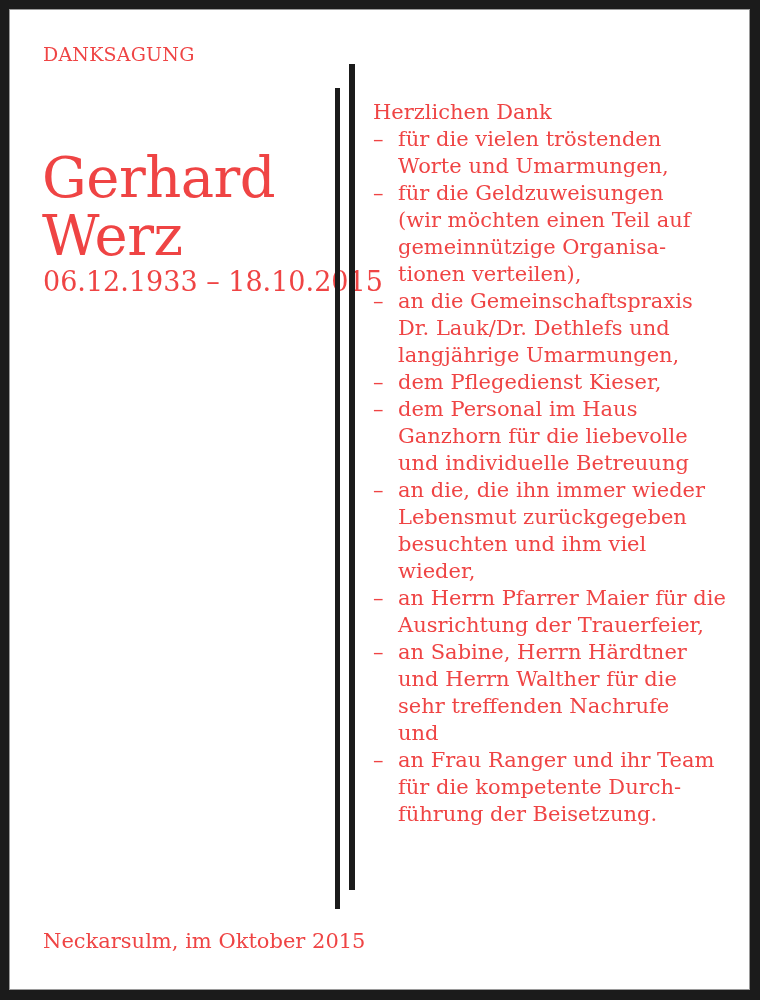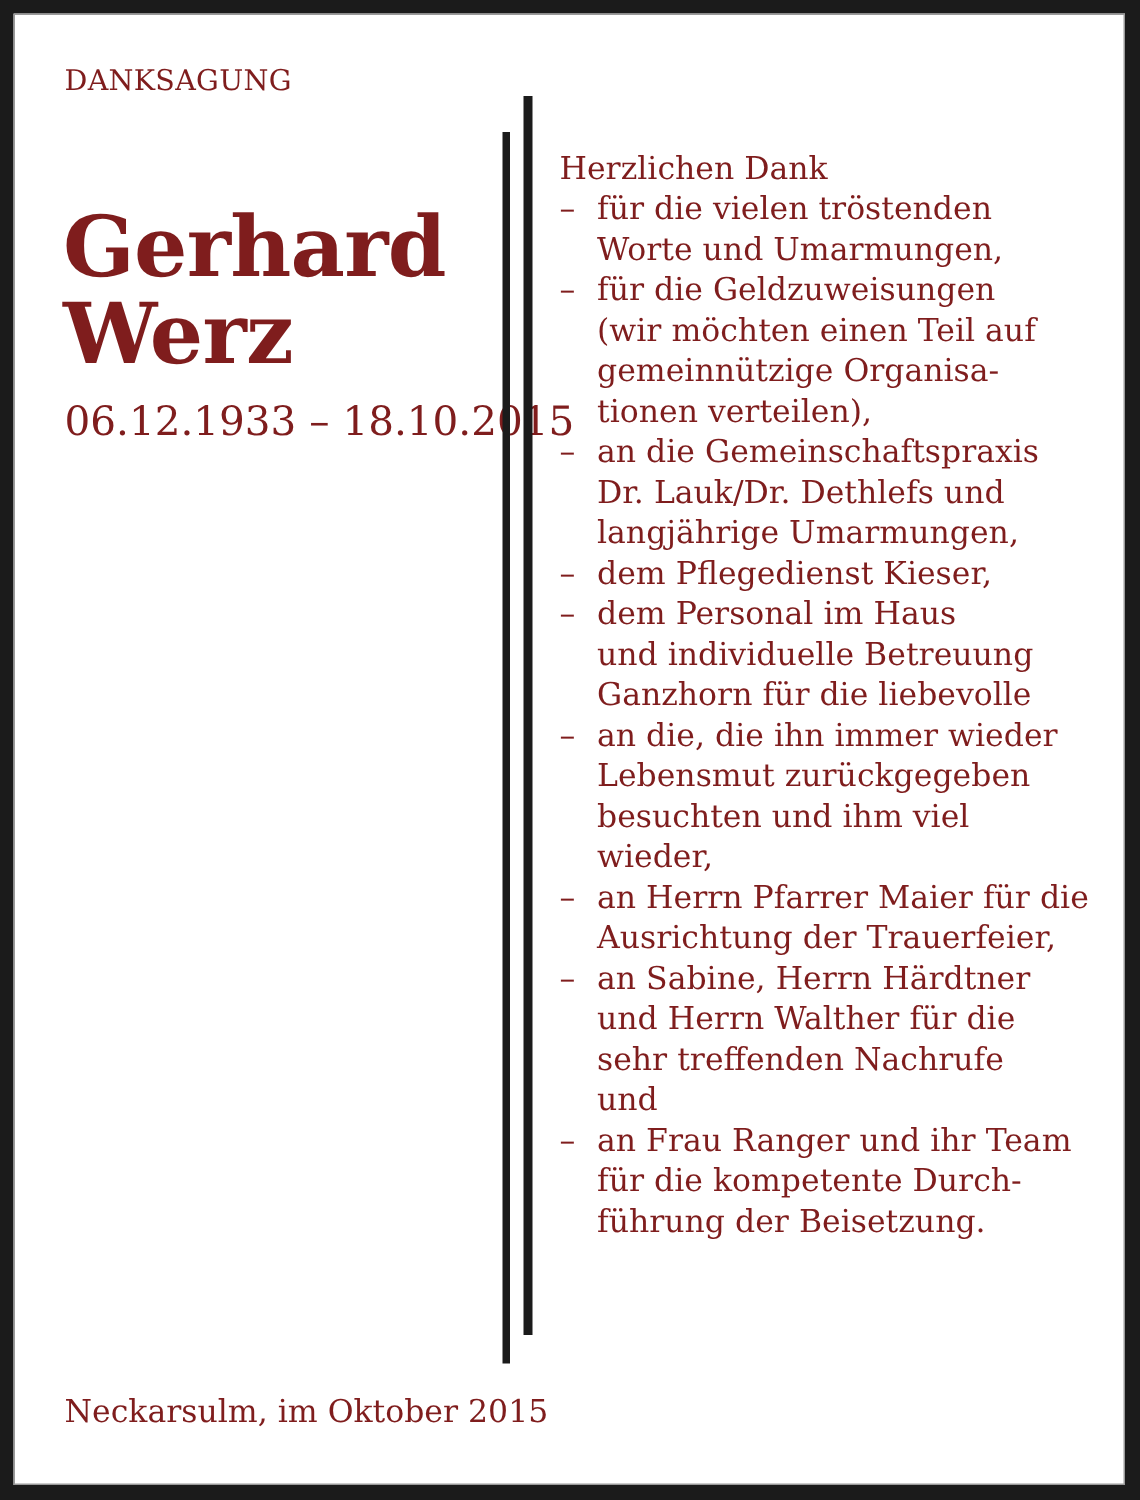--- a/index.html
+++ b/index.html
@@ -1,26 +1,26 @@
 <!DOCTYPE html>
 <html><head>
   <meta charset="utf-8">
   <style>
     html, body { margin:0; padding:0; }
     body { width:760px; height:1000px; background:#1b1b1b; position:relative; overflow:hidden; }
     .card {
       position:absolute; left:9px; top:9px; width:741px; height:981px;
       background:#ffffff; box-shadow: inset 0 0 0 1px #9a9a9a;
     }
-    .serif { font-family: "DejaVu Serif", "Liberation Serif", serif; color:#7f1d1d; }
+    .serif { font-family: "DejaVu Serif", "Liberation Serif", serif; color:#ef4444; }
     .label-top {
       position:absolute; left:34px; top:34px; font-size:19px; letter-spacing:0.2px;
     }
     .name {
-      position:absolute; left:33px; top:127px; font-size:56px; font-weight:bold; line-height:58px; letter-spacing:-0.5px;
+      position:absolute; left:33px; top:140px; font-size:56px; font-weight:normal; line-height:58px; letter-spacing:-0.5px;
     }
     .dates {
       position:absolute; left:34px; top:257px; font-size:27px;
     }
     .bar-thin { position:absolute; left:326px; top:79px; width:5px; height:821px; background:#1b1b1b; }
     .bar-thick { position:absolute; left:340px; top:55px; width:6px; height:826px; background:#1b1b1b; }
     .right {
       position:absolute; left:364px; top:76px; width:370px;
     }
     .intro { font-size:21px; line-height:27px; margin:14px 0 0 0; }
@@ -70,22 +70,22 @@
         <span class="line">Dr. Lauk/Dr. Dethlefs und</span>
         <span class="line">langjährige Umarmungen,</span>
       </li>
       <li>
         <span class="dash">–</span>
         <span class="line">dem Pflegedienst Kieser,</span>
       </li>
       <li>
         <span class="dash">–</span>
         <span class="line">dem Personal im Haus</span>
+        <span class="line">Ganzhorn für die liebevolle</span>
         <span class="line">und individuelle Betreuung</span>
-        <span class="line">Ganzhorn für die liebevolle</span>
       </li>
       <li>
         <span class="dash">–</span>
         <span class="line">an die, die ihn immer wieder</span>
         <span class="line">Lebensmut zurückgegeben</span>
         <span class="line">besuchten und ihm viel</span>
         <span class="line">wieder,</span>
       </li>
       <li>
         <span class="dash">–</span>

